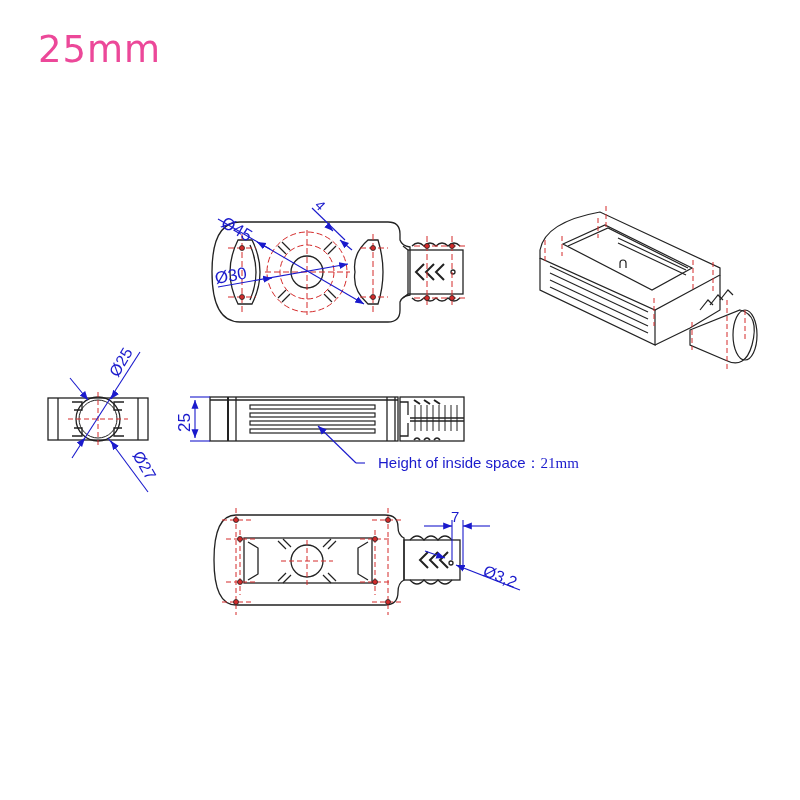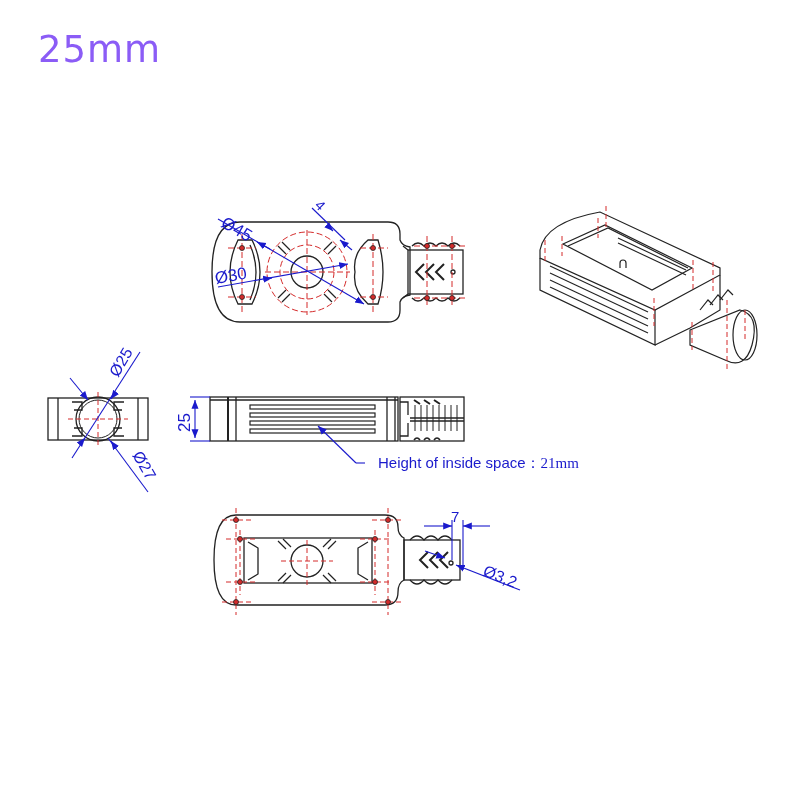--- a/index.html
+++ b/index.html
@@ -1,17 +1,17 @@
 <!DOCTYPE html>
 <html><head>
 <meta charset="utf-8">
 <style>
   html, body { margin: 0; padding: 0; background: #ffffff; }
   body { width: 800px; height: 800px; position: relative; overflow: hidden; font-family: "DejaVu Sans", sans-serif; }
-  .title { position: absolute; left: 38px; top: 28px; font-size: 37px; color: #8b5cf6; letter-spacing: 1px; font-family: "DejaVu Sans", sans-serif; }
+  .title { position: absolute; left: 38px; top: 28px; font-size: 37px; color: #ec4899; letter-spacing: 1px; font-family: "DejaVu Sans", sans-serif; }
   svg.drawing { position: absolute; left: 0; top: 0; }
   .dim-text { font-family: "Liberation Sans", sans-serif; fill: #1a1acc; }
   .dim-serif { font-family: "Liberation Serif", serif; fill: #1a1acc; }
 </style>
 </head>
 <body>
 
 <div class="title">25mm</div>
 
 <svg class="drawing" width="800" height="800" viewBox="0 0 800 800" xmlns="http://www.w3.org/2000/svg">

